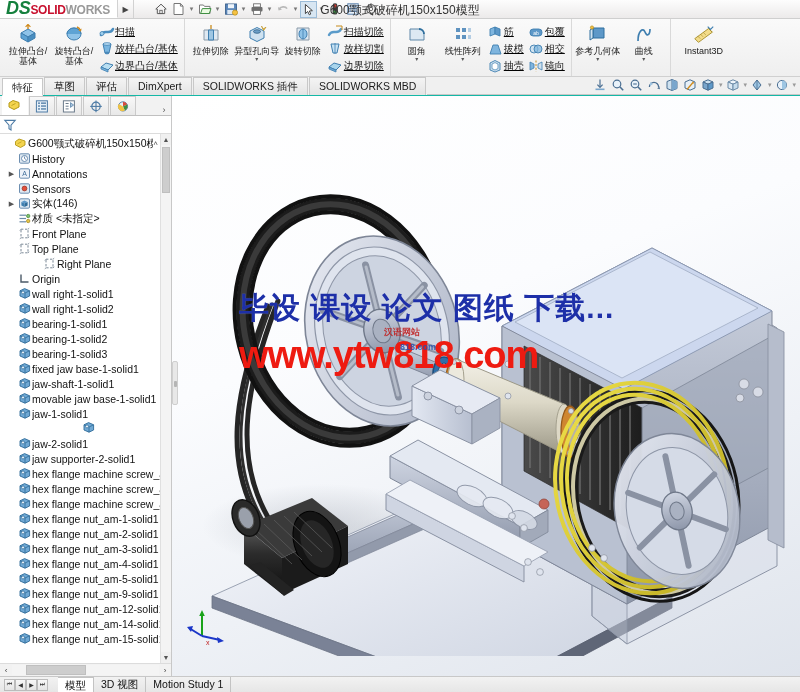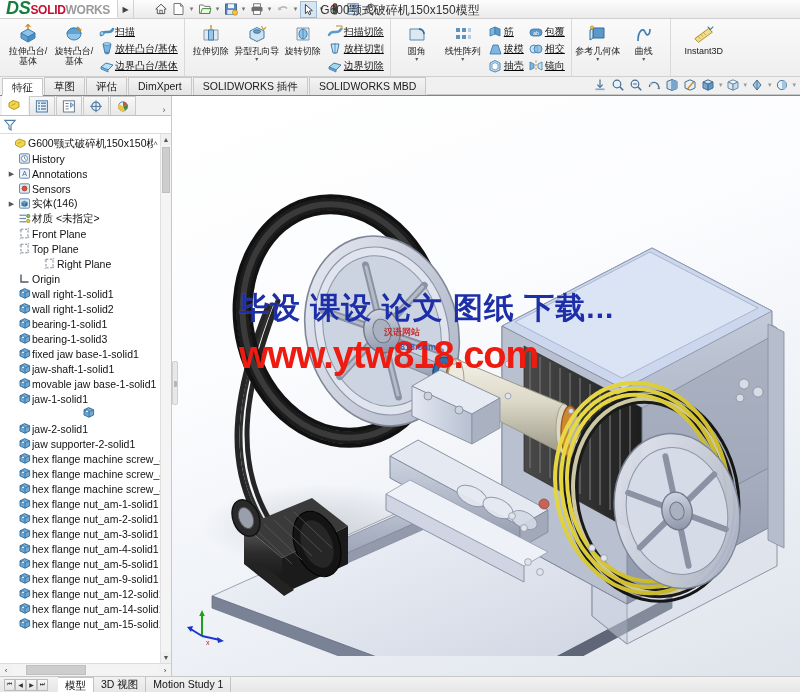--- a/index.html
+++ b/index.html
@@ -918,20 +918,32 @@
               <span class="exp"></span>
               <span class="tico">
                 <svg width="14" height="13" viewBox="0 0 14 13">
                   <path d="M2 3.8 L6.6 1.6 L11.6 3.8 L11.6 9 L7 11.2 L2 9 Z" fill="#6fa8d4" stroke="#2f6b98" stroke-width=".9"></path>
                   <path d="M2 3.8 L7 6 L11.6 3.8" fill="none" stroke="#2f6b98" stroke-width=".8"></path>
                   <path d="M7 6 V11.2" stroke="#2f6b98" stroke-width=".8"></path>
                   <circle cx="5" cy="5.4" r="1.5" fill="#e8f1f8" stroke="#2f6b98" stroke-width=".7"></circle>
                 </svg>
               </span>
               <span class="tlbl">bearing-1-solid1</span>
+            </div>
+            <div class="tnode" style="padding-left: 6px;">
+              <span class="exp"></span>
+              <span class="tico">
+                <svg width="14" height="13" viewBox="0 0 14 13">
+                  <path d="M2 3.8 L6.6 1.6 L11.6 3.8 L11.6 9 L7 11.2 L2 9 Z" fill="#6fa8d4" stroke="#2f6b98" stroke-width=".9"></path>
+                  <path d="M2 3.8 L7 6 L11.6 3.8" fill="none" stroke="#2f6b98" stroke-width=".8"></path>
+                  <path d="M7 6 V11.2" stroke="#2f6b98" stroke-width=".8"></path>
+                  <circle cx="5" cy="5.4" r="1.5" fill="#e8f1f8" stroke="#2f6b98" stroke-width=".7"></circle>
+                </svg>
+              </span>
+              <span class="tlbl">bearing-1-solid2</span>
             </div>
             <div class="tnode" style="padding-left: 6px;">
               <span class="exp"></span>
               <span class="tico">
                 <svg width="14" height="13" viewBox="0 0 14 13">
                   <path d="M2 3.8 L6.6 1.6 L11.6 3.8 L11.6 9 L7 11.2 L2 9 Z" fill="#6fa8d4" stroke="#2f6b98" stroke-width=".9"></path>
                   <path d="M2 3.8 L7 6 L11.6 3.8" fill="none" stroke="#2f6b98" stroke-width=".8"></path>
                   <path d="M7 6 V11.2" stroke="#2f6b98" stroke-width=".8"></path>
                   <circle cx="5" cy="5.4" r="1.5" fill="#e8f1f8" stroke="#2f6b98" stroke-width=".7"></circle>
                 </svg>

